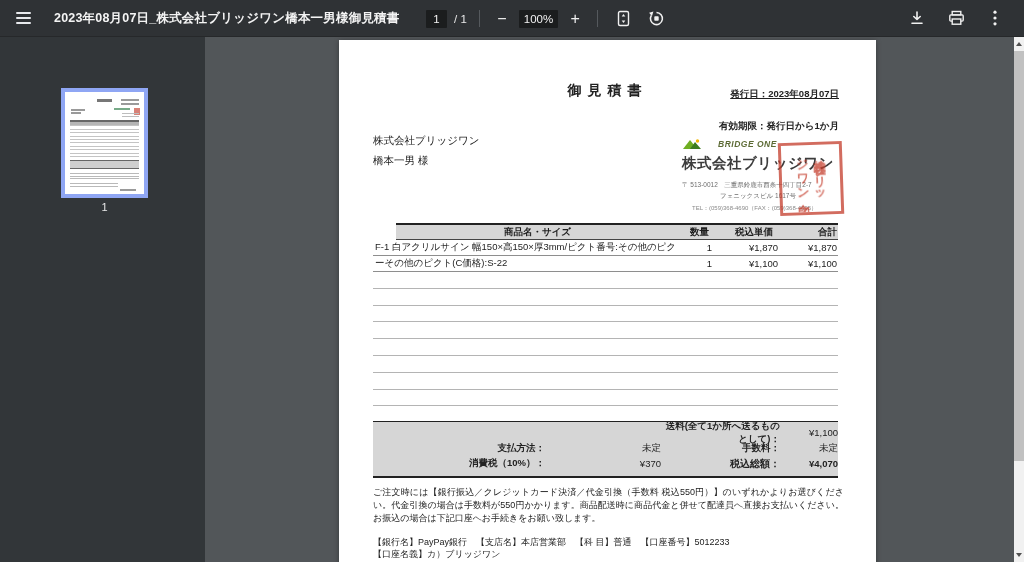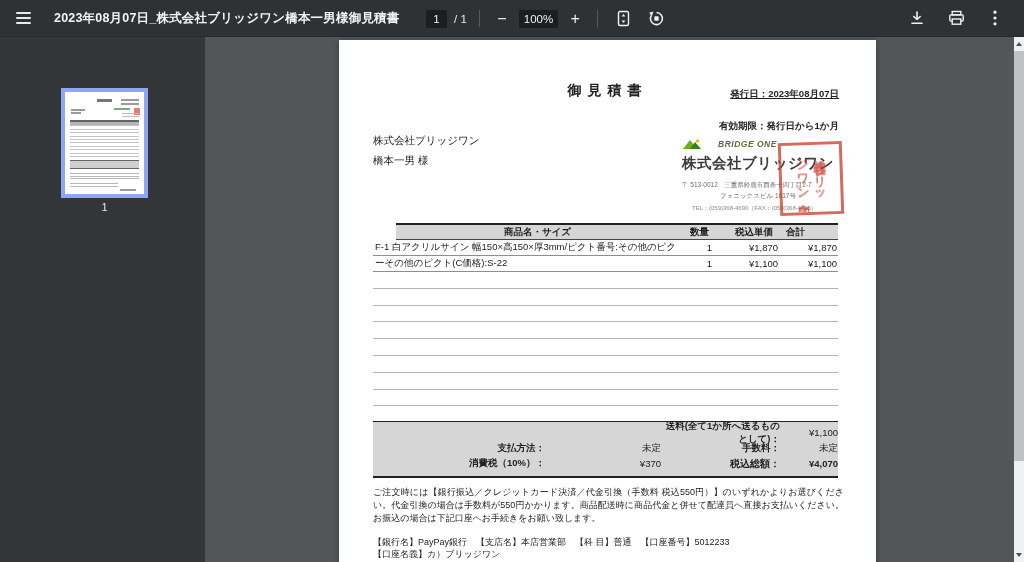--- a/index.html
+++ b/index.html
@@ -142,21 +142,21 @@
   }
   .t-row { display: flex; align-items: center; height: 16px; border-bottom: 1px solid #8e8e8e; }
   .t-empty { height: 16.8px; border-bottom: 1px solid #b4b4b4; }
   .c-name  { flex: 1; padding-left: 2px; white-space: nowrap; overflow: hidden; }
   .t-head .c-name { text-align: center; }
   .c-qty   { width: 45px; text-align: right; padding-right: 10px; }
   .t-head .c-qty { text-align: center; padding-right: 0; }
   .c-price { width: 64px; text-align: right; padding-right: 8px; }
   .t-head .c-price { text-align: center; padding-right: 0; }
   .c-total { width: 52px; text-align: right; padding-right: 1px; }
-  .t-head .c-total { text-align: left; }
+  .t-head .c-total { text-align: right; }
 
   
   .summary {
     position: absolute; left: 34px; top: 381px; width: 465px;
     background: var(--band-gray, #d6d6d6);
     border-top: 1.5px solid #222; border-bottom: 2px solid #222;
     padding: 3px 0 4px 0; font-size: 9.5px; color: #222;
   }
   .s-row { display: flex; align-items: center; height: 15.5px; }
   .s1 { width: 172px; text-align: right; font-weight: bold; }

